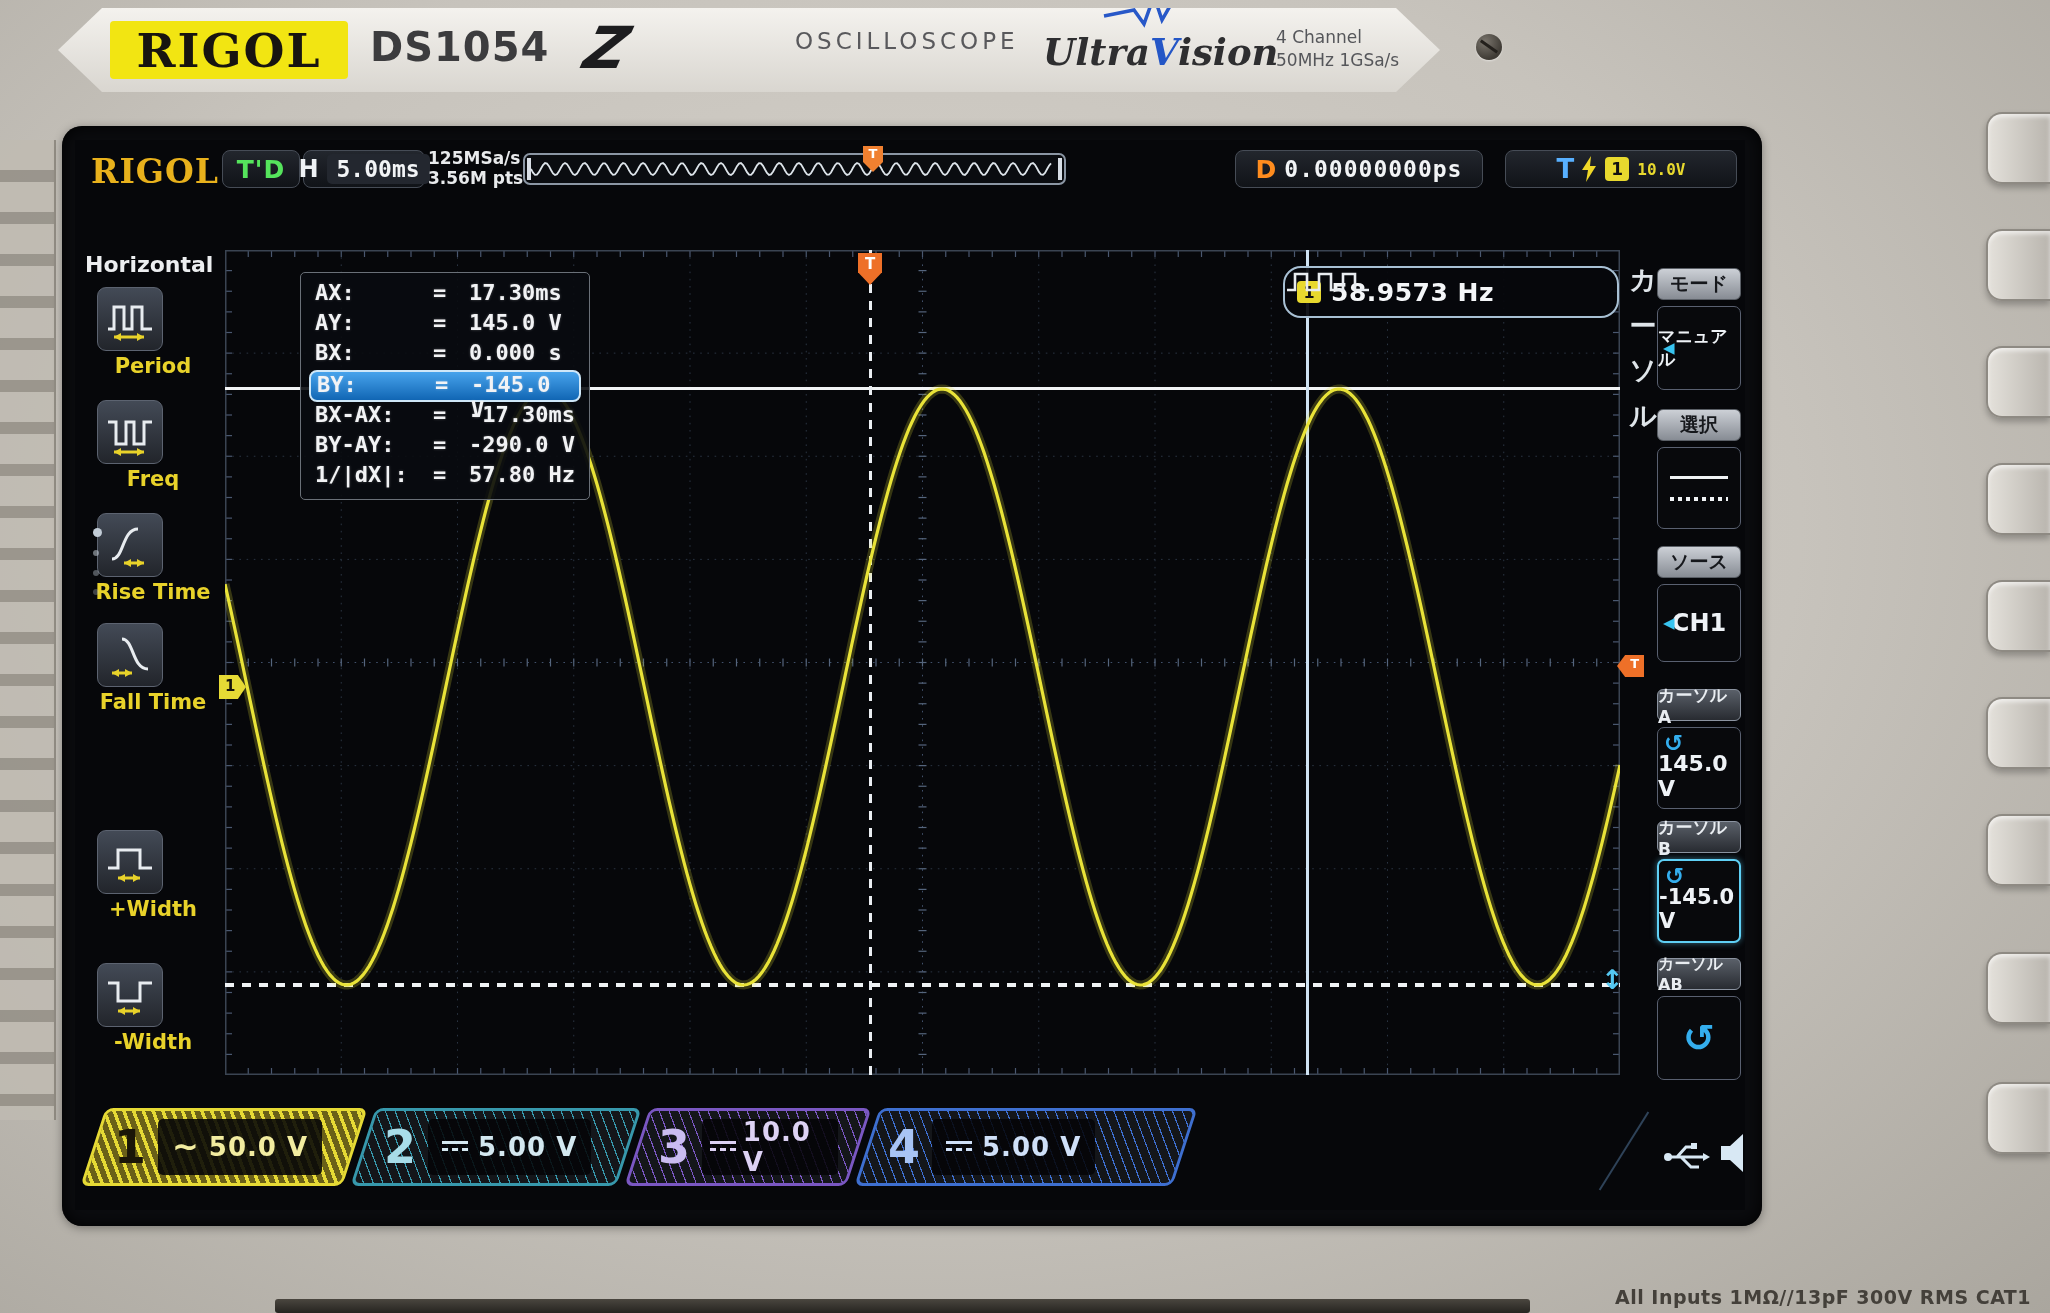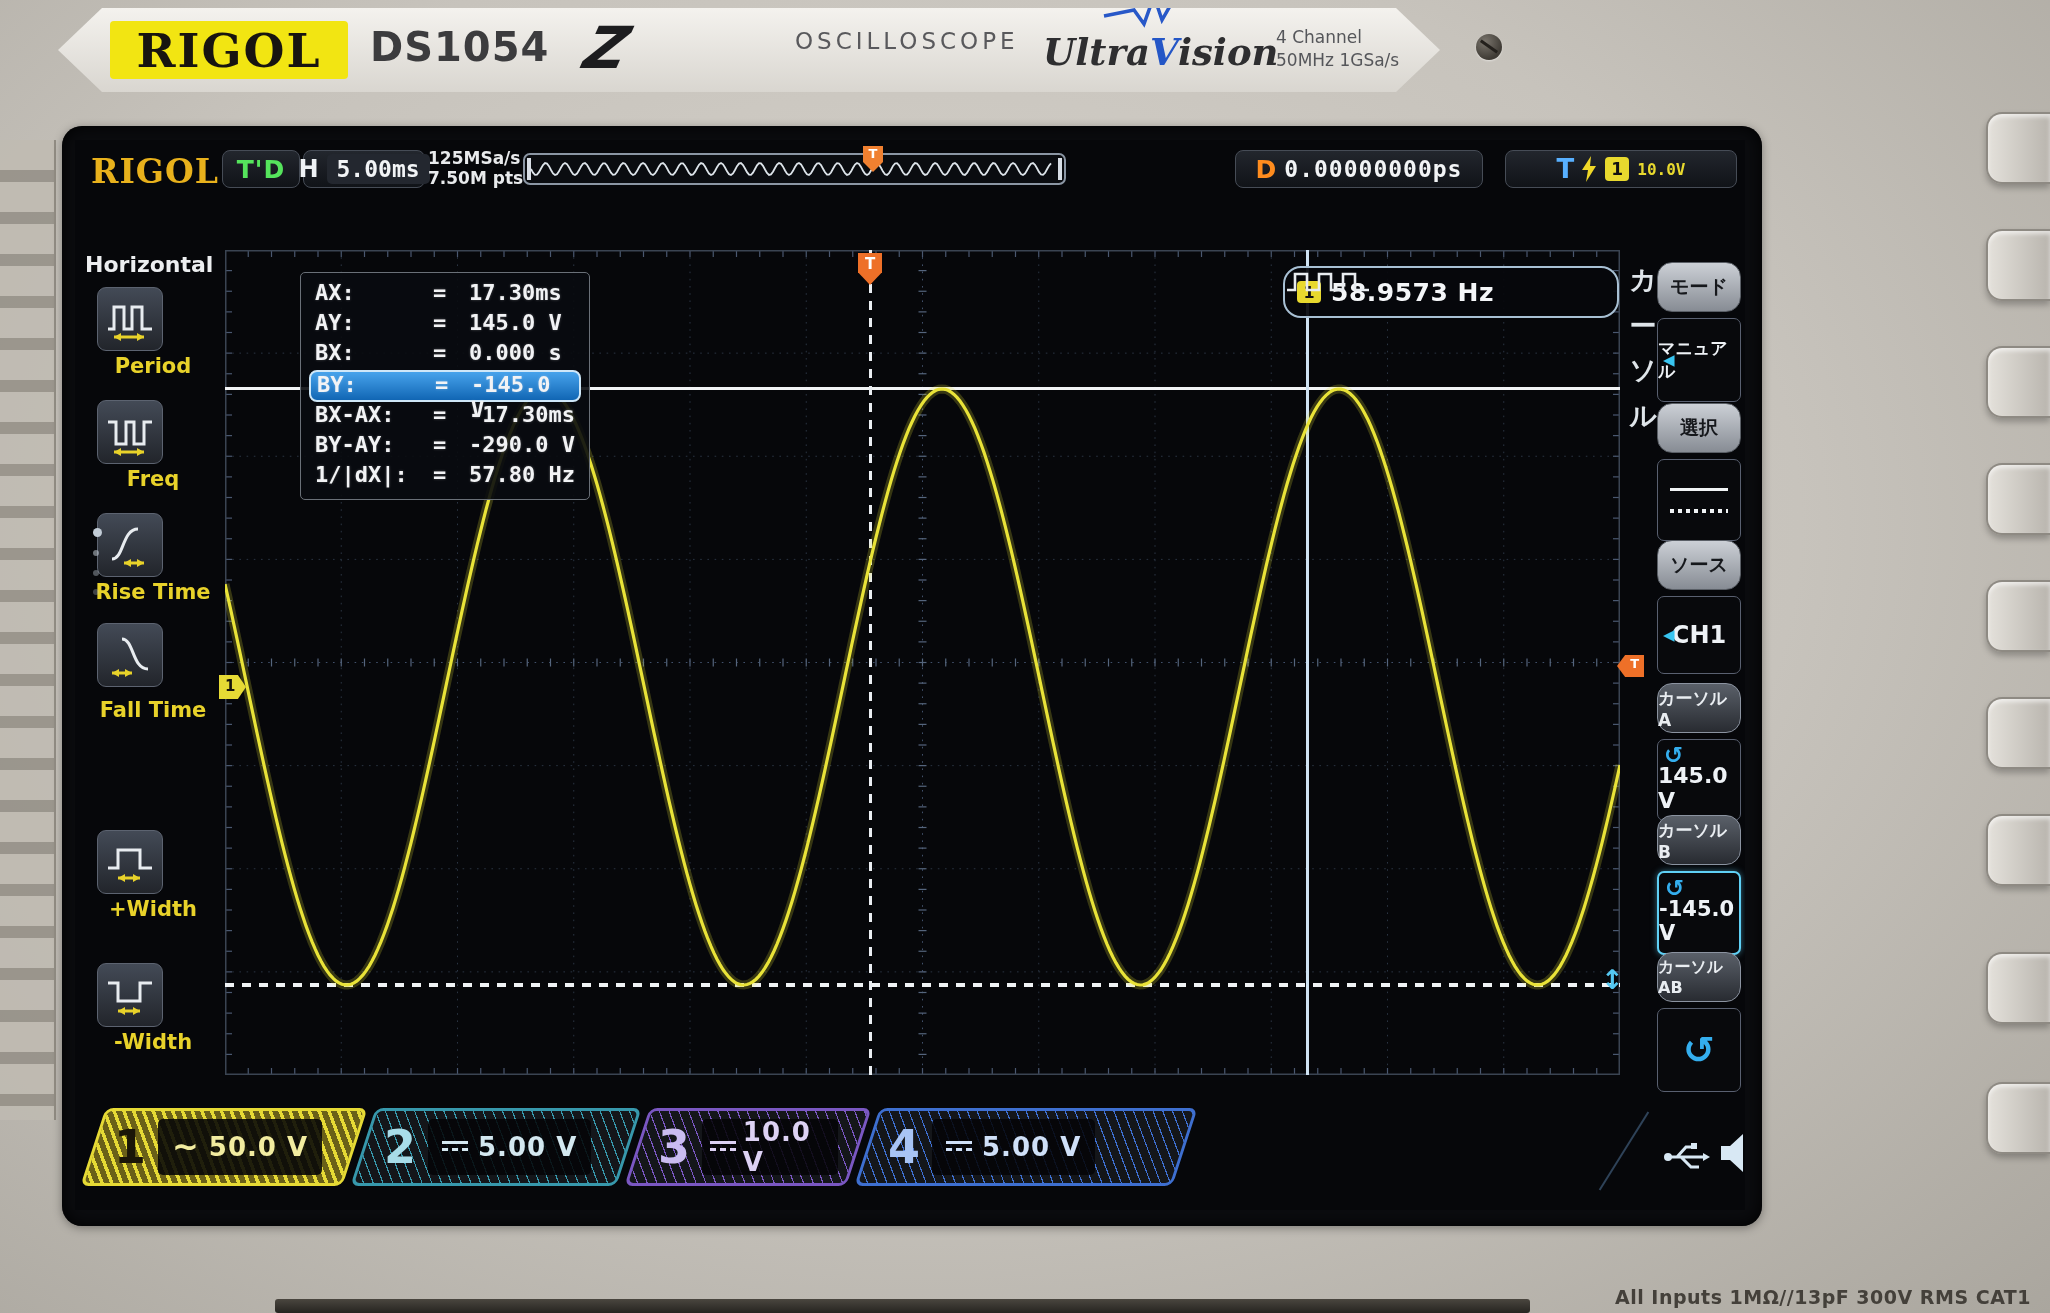--- a/index.html
+++ b/index.html
@@ -100,22 +100,22 @@
 
   
   .fbox{position:absolute;left:1058px;top:16px;width:336px;height:52px;z-index:5;display:flex;align-items:center;gap:10px;
     background:rgba(6,8,12,.93);border:2.5px solid #a8c0d4;border-radius:18px;padding:0 12px;}
   .fbadge{width:24px;height:22px;background:#e8d92e;border-radius:4px;color:#111;font-weight:bold;font-size:16px;display:flex;align-items:center;justify-content:center;}
   .fval{color:#f4f6f8;font-weight:bold;font-size:25px;letter-spacing:.5px;}
 
   
   .rtab{position:absolute;left:1551px;width:34px;text-align:center;font-size:27px;font-weight:bold;color:#dfe5ea;}
   .msec{position:absolute;left:1582px;width:84px;}
-  .mhdr{height:50px;border-radius:15px;display:flex;align-items:center;justify-content:center;
-    font-size:19px;font-weight:bold;}
+  .mhdr{height:32px;border-radius:6px;display:flex;align-items:center;justify-content:center;
+    font-size:19px;font-weight:bold;margin-top:6px;}
   .style-light .mhdr{background:linear-gradient(180deg,#ccd0d6,#878c94);color:#16181c;border:1px solid #5a5f66;}
   .style-dark .mhdr{background:linear-gradient(180deg,#5a6069,#282b31);color:#e9edf1;border:1px solid #8b93a0;}
   .mval{position:relative;margin-top:6px;background:#08090c;border:1.5px solid #596070;border-radius:7px;
     display:flex;align-items:center;justify-content:center;color:#eef2f6;font-weight:bold;}
   .mval.hl{border:2.5px solid #5fd0f5;box-shadow:0 0 6px rgba(95,208,245,.5);}
   .arrow-cy{position:absolute;left:5px;color:#38c4f0;font-size:15px;}
   .rot{position:absolute;left:6px;top:2px;color:#34aeee;font-size:23px;font-weight:bold;}
   .lsample-solid{width:58px;height:3.5px;background:#f0f3f5;}
   .lsample-dot{width:58px;height:3.5px;background:repeating-linear-gradient(90deg,#f0f3f5 0 4px,transparent 4px 8px);}
 
@@ -179,21 +179,21 @@
     <div class="abs logo-scr">RIGOL</div>
     <div class="sbar-box" style="left:147px;width:78px;">
       <span class="td-text">T'D</span>
     </div>
     <div class="sbar-box" style="left:228px;width:122px;">
       <span class="h-label">H</span>
       <span class="h-val">5.00ms</span>
     </div>
     <div class="abs rate">
       <div>125MSa/s</div>
-      <div>7.50M pts</div>
+      <div>3.56M pts</div>
     </div>
     <div class="abs membar">
       <div class="endcap" style="left:2px;"></div>
       <div class="endcap" style="right:2px;"></div>
       <svg id="memSvg" width="527" height="24" viewBox="0 0 527 24" style="position:absolute;left:6px;top:2px;">
         <path id="memPath" fill="none" stroke="#dde4ea" stroke-width="1.8" d="M0,12 L0,12.0 L2,15.6 L4,17.8 L6,17.6 L8,15.2 L10,11.5 L12,8.0 L14,6.1 L16,6.6 L18,9.2 L20,13.0 L22,16.4 L24,18.0 L26,17.2 L28,14.3 L30,10.5 L32,7.3 L34,6.0 L36,7.1 L38,10.2 L40,14.0 L42,17.0 L44,18.0 L46,16.6 L48,13.3 L50,9.5 L52,6.7 L54,6.1 L56,7.8 L58,11.2 L60,14.9 L62,17.5 L64,17.8 L66,15.9 L68,12.3 L70,8.7 L72,6.3 L74,6.3 L76,8.5 L78,12.2 L80,15.7 L82,17.8 L84,17.5 L86,15.0 L88,11.3 L90,7.9 L92,6.1 L94,6.7 L96,9.4 L98,13.2 L100,16.5 L102,18.0 L104,17.1 L106,14.1 L108,10.3 L110,7.2 L112,6.0 L114,7.2 L116,10.3 L118,14.1 L120,17.1 L122,18.0 L124,16.5 L126,13.2 L128,9.4 L130,6.7 L132,6.1 L134,7.9 L136,11.3 L138,15.1 L140,17.5 L142,17.8 L144,15.7 L146,12.2 L148,8.5 L150,6.3 L152,6.3 L154,8.7 L156,12.3 L158,15.9 L160,17.9 L162,17.5 L164,14.9 L166,11.2 L168,7.8 L170,6.1 L172,6.8 L174,9.6 L176,13.3 L178,16.6 L180,18.0 L182,17.0 L184,14.0 L186,10.2 L188,7.1 L190,6.0 L192,7.3 L194,10.5 L196,14.3 L198,17.2 L200,18.0 L202,16.4 L204,13.0 L206,9.2 L208,6.6 L210,6.1 L212,8.0 L214,11.5 L216,15.2 L218,17.6 L220,17.8 L222,15.6 L224,12.0 L226,8.4 L228,6.2 L230,6.4 L232,8.8 L234,12.5 L236,16.0 L238,17.9 L240,17.4 L242,14.7 L244,11.0 L246,7.6 L248,6.0 L250,6.8 L252,9.7 L254,13.5 L256,16.7 L258,18.0 L260,16.9 L262,13.8 L264,10.0 L266,7.0 L268,6.0 L270,7.4 L272,10.7 L274,14.5 L276,17.3 L278,17.9 L280,16.2 L282,12.8 L284,9.1 L286,6.5 L288,6.2 L290,8.1 L292,11.7 L294,15.3 L296,17.7 L298,17.7 L300,15.5 L302,11.8 L304,8.2 L306,6.2 L308,6.5 L310,9.0 L312,12.7 L314,16.1 L316,17.9 L318,17.3 L320,14.6 L322,10.8 L324,7.5 L326,6.0 L328,6.9 L330,9.9 L332,13.7 L334,16.8 L336,18.0 L338,16.8 L340,13.6 L342,9.8 L344,6.9 L346,6.0 L348,7.5 L350,10.8 L352,14.6 L354,17.3 L356,17.9 L358,16.1 L360,12.7 L362,8.9 L364,6.5 L366,6.2 L368,8.3 L370,11.8 L372,15.5 L374,17.7 L376,17.7 L378,15.3 L380,11.6 L382,8.1 L384,6.1 L386,6.5 L388,9.1 L390,12.9 L392,16.3 L394,17.9 L396,17.2 L398,14.4 L400,10.6 L402,7.4 L404,6.0 L406,7.0 L408,10.0 L410,13.8 L412,16.9 L414,18.0 L416,16.7 L418,13.5 L420,9.7 L422,6.8 L424,6.0 L426,7.7 L428,11.0 L430,14.8 L432,17.4 L434,17.9 L436,16.0 L438,12.5 L440,8.8 L442,6.4 L444,6.2 L446,8.4 L448,12.0 L450,15.6 L452,17.8 L454,17.6 L456,15.2 L458,11.5 L460,8.0 L462,6.1 L464,6.6 L466,9.3 L468,13.0 L470,16.4 L472,18.0 L474,17.2 L476,14.3 L478,10.5 L480,7.3 L482,6.0 L484,7.1 L486,10.2 L488,14.0 L490,17.0 L492,18.0 L494,16.6 L496,13.3 L498,9.5 L500,6.7 L502,6.1 L504,7.8 L506,11.2 L508,14.9 L510,17.5 L512,17.8 L514,15.9 L516,12.3 L518,8.7 L520,6.3"></path>
       </svg>
       <div class="mem-t">T</div>
     </div>
     <div class="sbar-box" style="left:1160px;width:248px;">
@@ -238,21 +238,21 @@
       </svg>
       <div class="lbtn-label" style="top:66px">Rise Time</div>
     </div>
     <div class="lbtn" style="top:483px">
       <svg width="52" height="48" viewBox="0 0 52 48">
         <path d="M18,8 C30,8 28,38 44,38" fill="none" stroke="#e8ecf0" stroke-width="3"></path>
         <path d="M8,42 h20" stroke="#e8d22a" stroke-width="3"></path>
             <polygon points="8,42 15,38 15,46" fill="#e8d22a"></polygon>
             <polygon points="28,42 21,38 21,46" fill="#e8d22a"></polygon>
       </svg>
-      <div class="lbtn-label" style="top:74px">Fall Time</div>
+      <div class="lbtn-label" style="top:66px">Fall Time</div>
     </div>
     <div class="lbtn" style="top:690px">
       <svg width="52" height="48" viewBox="0 0 52 48">
         <path d="M4,30 h10 v-18 h22 v18 h12" fill="none" stroke="#e8ecf0" stroke-width="3"></path>
         <path d="M14,40 h22" stroke="#e8d22a" stroke-width="3"></path>
             <polygon points="14,40 21,36 21,44" fill="#e8d22a"></polygon>
             <polygon points="36,40 29,36 29,44" fill="#e8d22a"></polygon>
       </svg>
       <div class="lbtn-label" style="top:66px">+Width</div>
     </div>

